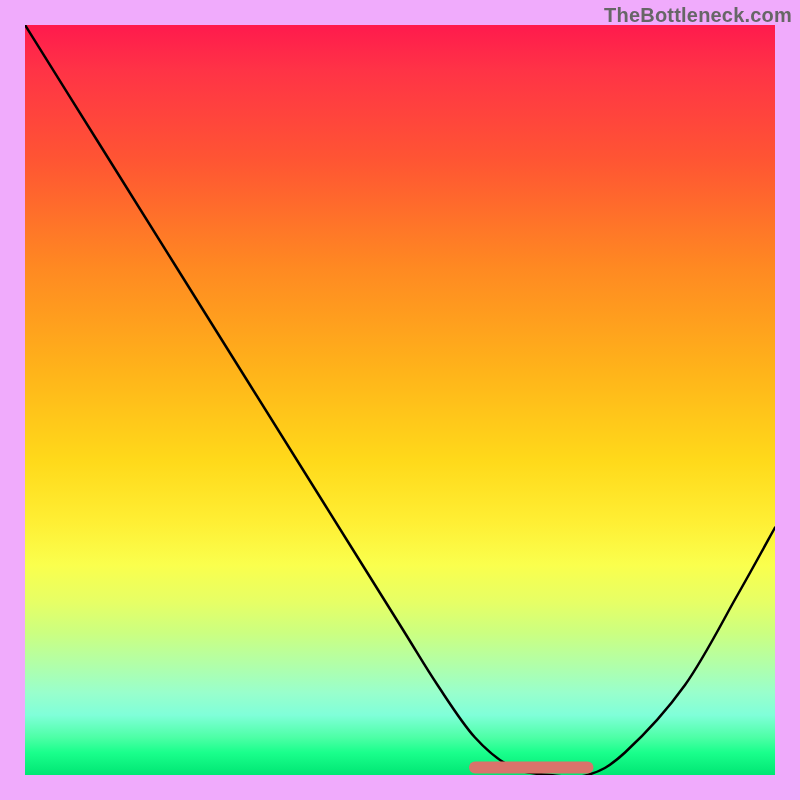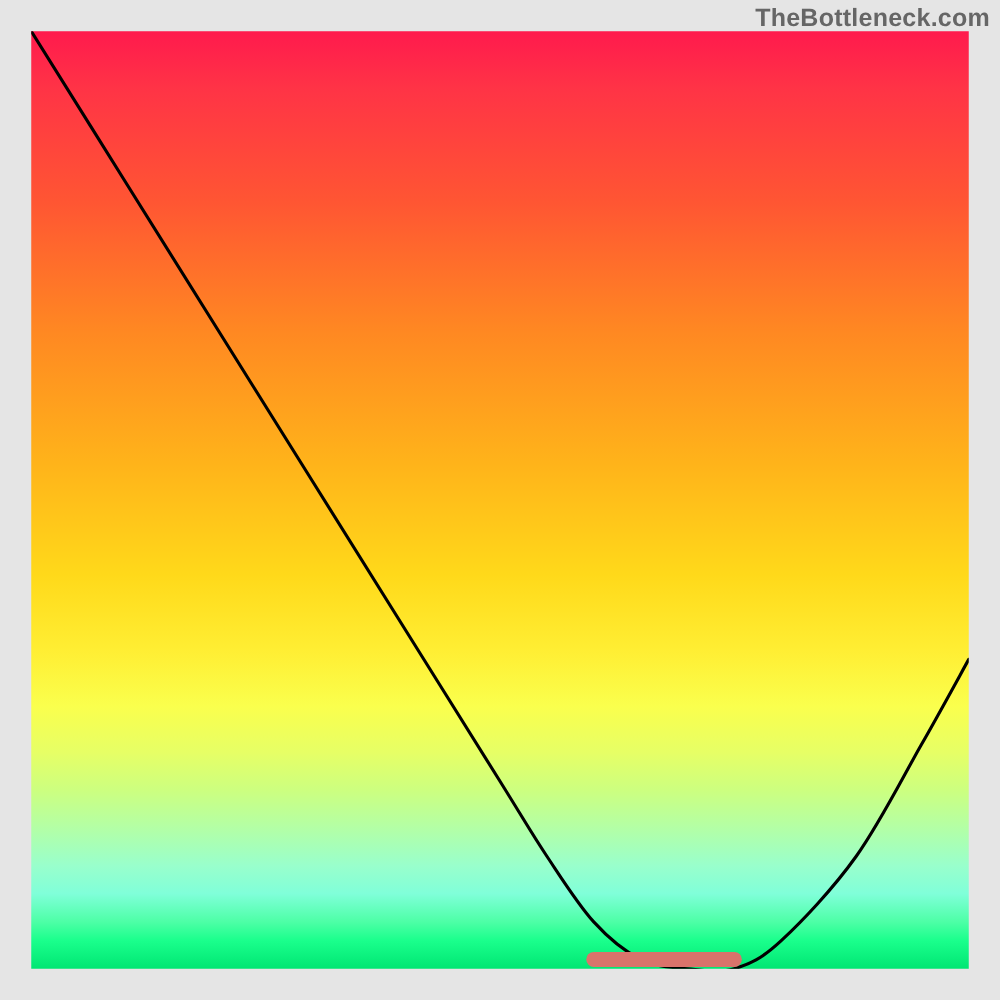--- a/index.html
+++ b/index.html
@@ -7,21 +7,21 @@
     padding: 0;
     width: 800px;
     height: 800px;
     background: #000;
     overflow: hidden;
   }
   .chart-container {
     position: relative;
     width: 800px;
     height: 800px;
-    background: #e5e5e5;
+    background: #f0abfc;
   }
   .plot-area {
     position: absolute;
     left: 25px;
     top: 25px;
     width: 750px;
     height: 750px;
     background: linear-gradient(to bottom,
       #ff1a4d 0%,
       #ff3346 6%,

